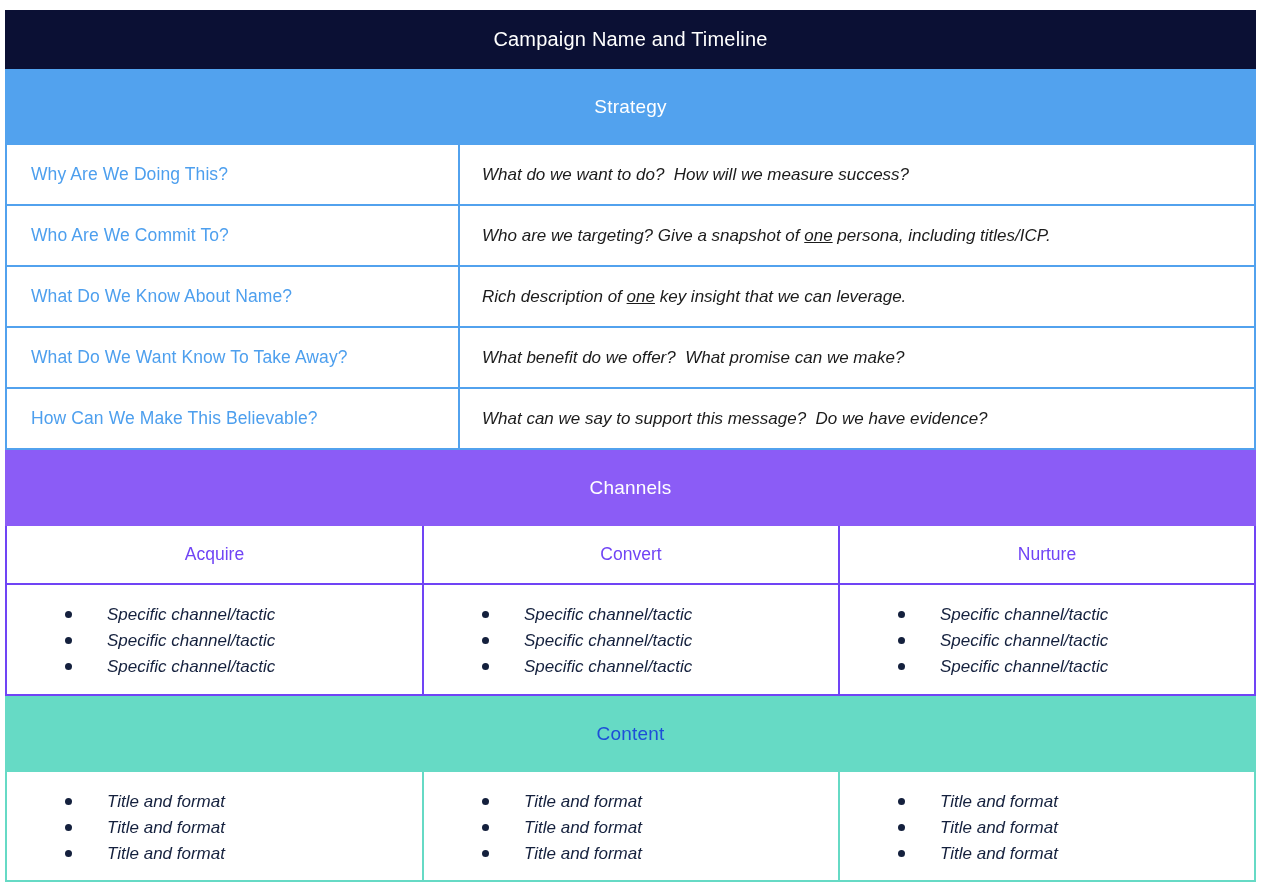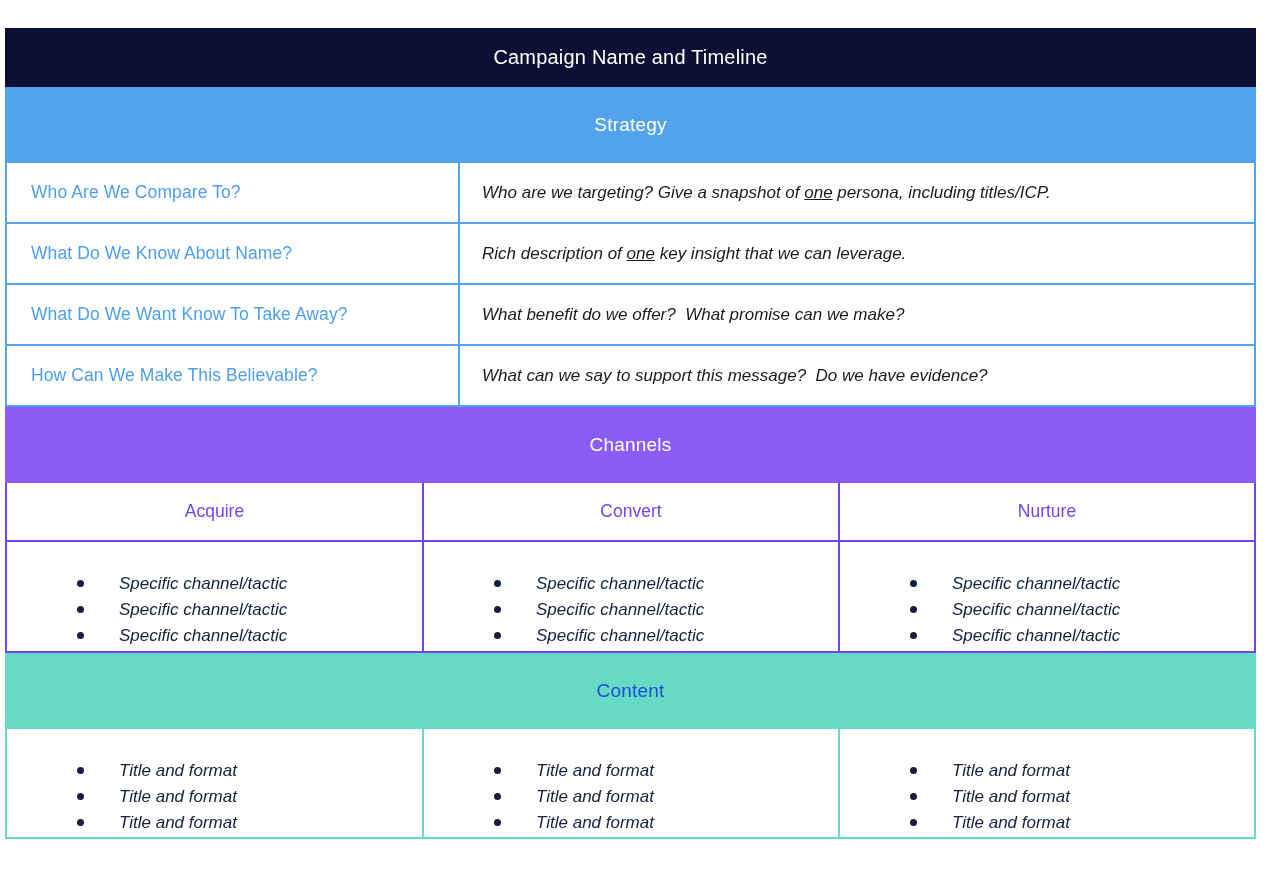--- a/index.html
+++ b/index.html
@@ -17,21 +17,21 @@
   #canvas {
     position: relative;
     width: 1266px;
     height: 896px;
     background: #ffffff;
   }
 
   .table {
     position: absolute;
     left: 5px;
-    top: 28px;
+    top: 10px;
     width: 1251px;
     box-sizing: border-box;
   }
 
   
   .title-bar {
     background: #0B1034;
     height: 59px;
     display: flex;
     align-items: center;
@@ -149,21 +149,21 @@
   }
   .list-row.purple .list-cell { border-right: 2px solid #7044F5; }
   .list-row.teal   .list-cell { border-right: 2px solid #66DAC5; }
   .list-row .list-cell:last-child { border-right: none; }
 
   .col-a { width: 417px; flex: 0 0 417px; }
   .col-b { width: 416px; flex: 0 0 416px; }
   .col-c { flex: 1 1 auto; }
 
   ul.bullets {
-    margin: 12px;
+    margin: 0;
     padding: 0 0 0 58px;
     list-style: none;
   }
   ul.bullets li {
     position: relative;
     color: #14203d;
     font-size: 17px;
     font-style: italic;
     line-height: 26px;
     padding-left: 42px;
@@ -187,24 +187,32 @@
     <div class="title-bar">
       <span class="title-text">Campaign Name and Timeline</span>
     </div>
 
     <div class="band strategy">
       <span class="band-label">Strategy</span>
     </div>
 
     <div class="strategy-body">
 
-
-      <div class="srow">
-        <div class="qcell">
-          <span>Who Are We Compare To?</span>
+      <div class="srow">
+        <div class="qcell">
+          <span>Why Are We Doing This?</span>
+        </div>
+        <div class="acell">
+          <span class="ans">What do we want to do?&nbsp; How will we measure success?</span>
+        </div>
+      </div>
+
+      <div class="srow">
+        <div class="qcell">
+          <span>Who Are We Commit To?</span>
         </div>
         <div class="acell">
           <span class="ans">Who are we targeting? Give a snapshot of <u>one</u> persona, including titles/ICP.</span>
         </div>
       </div>
 
       <div class="srow">
         <div class="qcell">
           <span>What Do We Know About Name?</span>
         </div>

